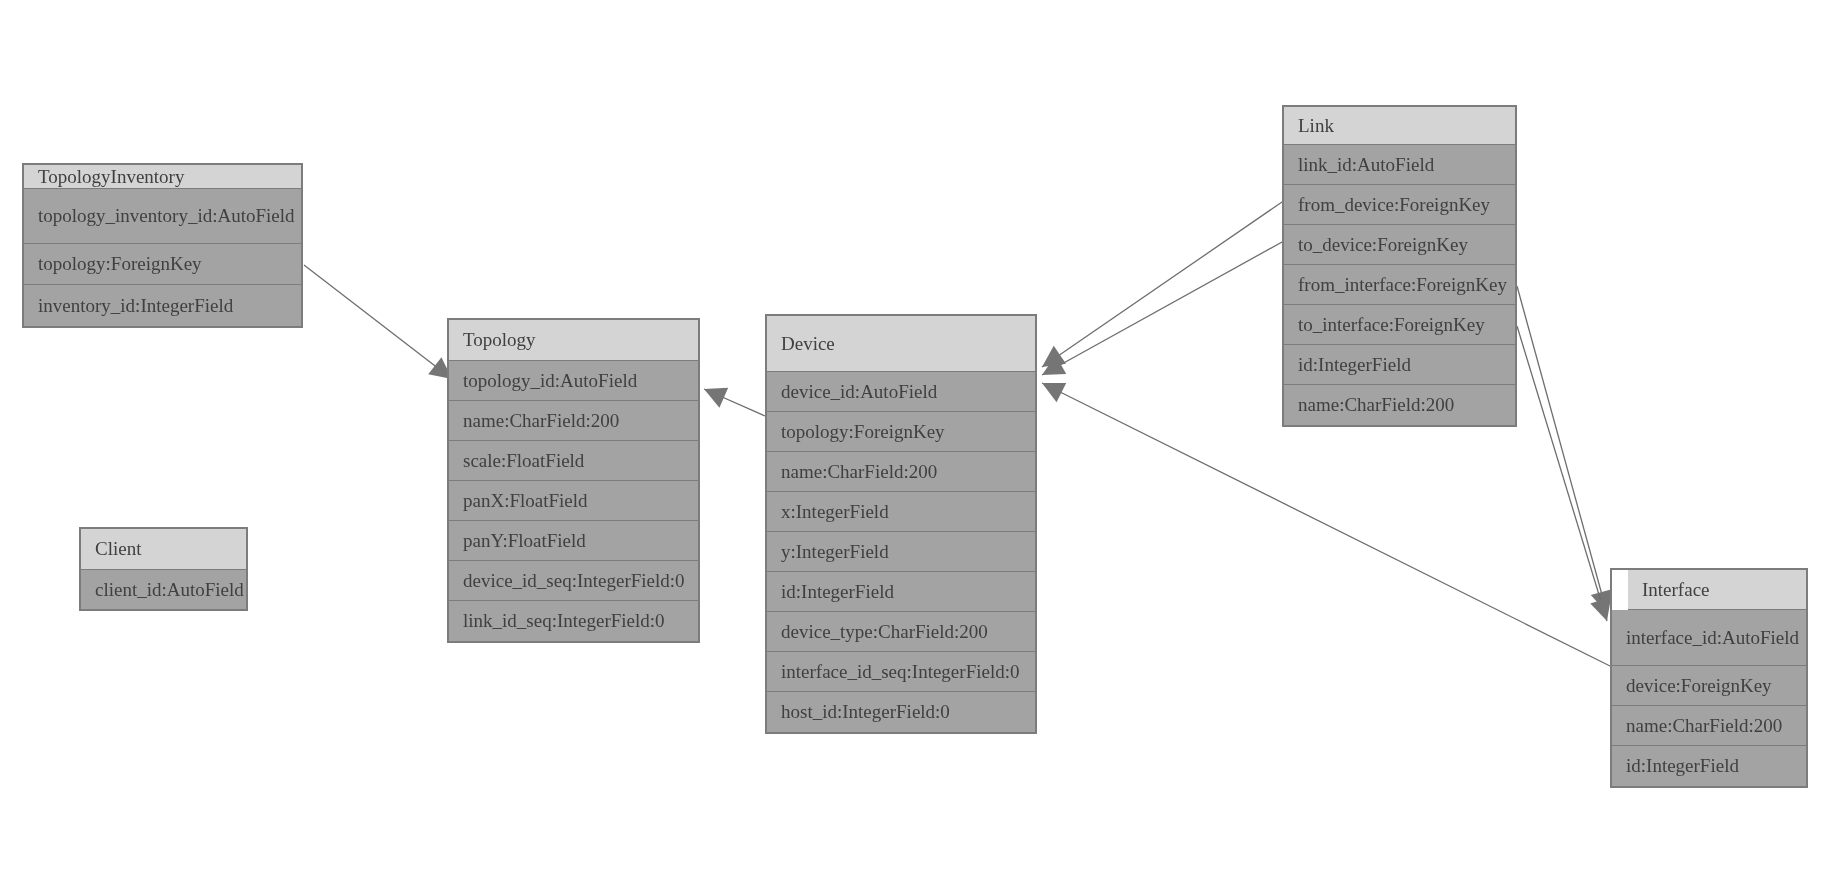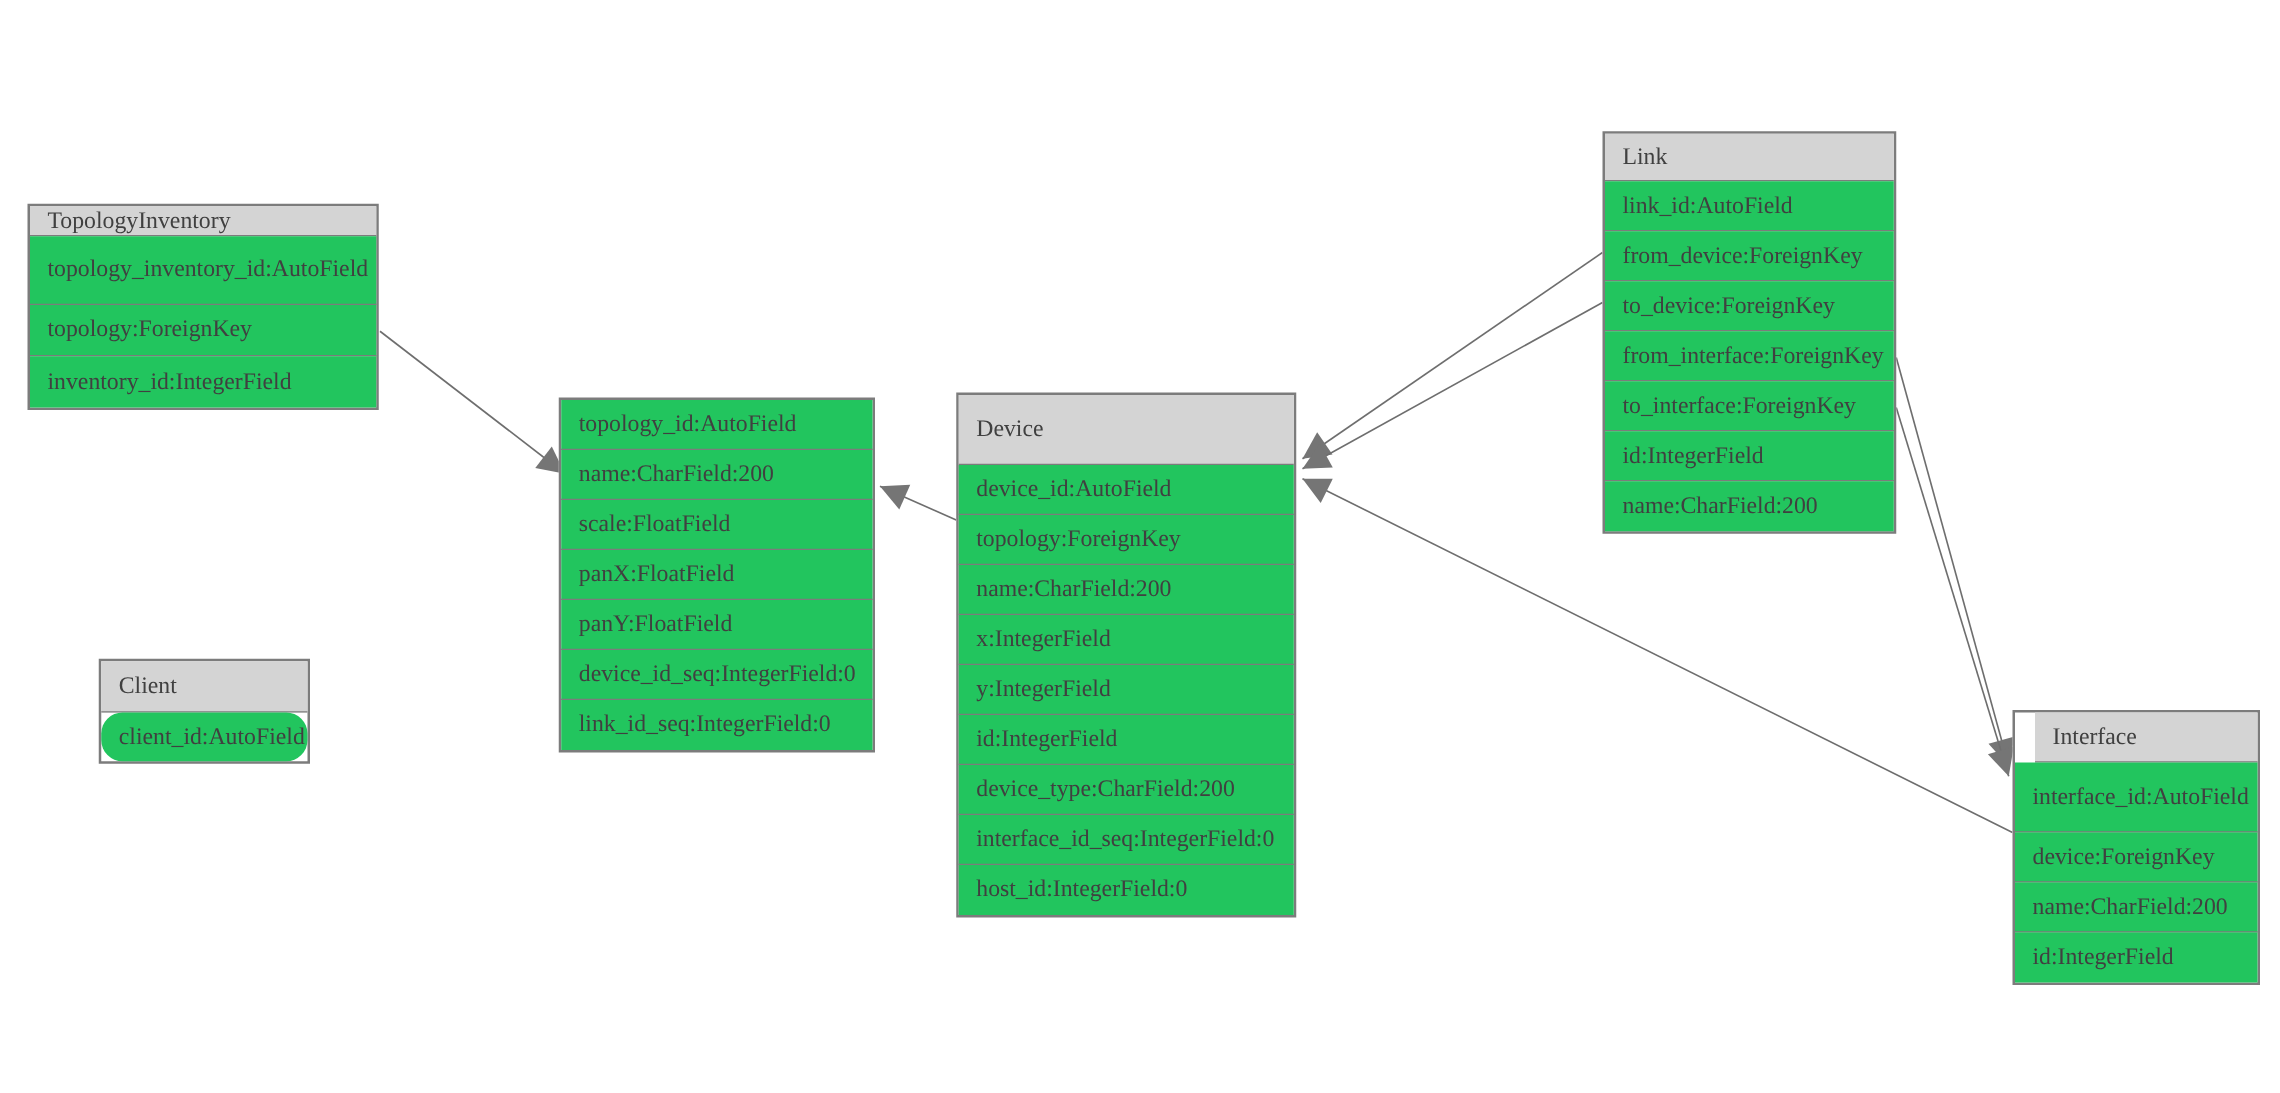--- a/index.html
+++ b/index.html
@@ -43,21 +43,21 @@
     font-family: Liberation Serif, serif;
   }
   .entity-row {
     box-sizing: border-box;
     display: flex;
     align-items: center;
     padding-left: 14px;
     border-bottom: 1px solid #7c7c7c;
     overflow: hidden;
     white-space: nowrap;
-    background: #22c55e;
+    background: #a3a3a3;
   }
   .entity-row:last-child {
     border-bottom: none;
   }
 </style>
 </head>
 <body>
 
 <div id="canvas">
   <svg id="edges" width="1824" height="874" viewBox="0 0 1824 874" xmlns="http://www.w3.org/2000/svg">
@@ -78,31 +78,32 @@
   </svg>
 
   <div id="entities">
       <div class="entity" style="left: 22px; top: 163px; width: 281px;">
         <div class="entity-header" style="height: 24px;">TopologyInventory</div>
         <div class="entity-row" style="height: 55px;">topology_inventory_id:AutoField</div>
         <div class="entity-row" style="height: 41px;">topology:ForeignKey</div>
         <div class="entity-row" style="height: 41px;">inventory_id:IntegerField</div>
       </div>
       <div class="entity" style="left: 447px; top: 318px; width: 253px;">
+        <div class="entity-header" style="height: 41px;">Topology</div>
         <div class="entity-row" style="height: 40px;">topology_id:AutoField</div>
         <div class="entity-row" style="height: 40px;">name:CharField:200</div>
         <div class="entity-row" style="height: 40px;">scale:FloatField</div>
         <div class="entity-row" style="height: 40px;">panX:FloatField</div>
         <div class="entity-row" style="height: 40px;">panY:FloatField</div>
         <div class="entity-row" style="height: 40px;">device_id_seq:IntegerField:0</div>
         <div class="entity-row" style="height: 40px;">link_id_seq:IntegerField:0</div>
       </div>
       <div class="entity" style="left: 79px; top: 527px; width: 169px;">
         <div class="entity-header" style="height: 41px;">Client</div>
-        <div class="entity-row" style="height: 39px; border-radius: 17px;">client_id:AutoField</div>
+        <div class="entity-row" style="height: 39px;">client_id:AutoField</div>
       </div>
       <div class="entity" style="left: 765px; top: 314px; width: 272px;">
         <div class="entity-header" style="height: 56px;">Device</div>
         <div class="entity-row" style="height: 40px;">device_id:AutoField</div>
         <div class="entity-row" style="height: 40px;">topology:ForeignKey</div>
         <div class="entity-row" style="height: 40px;">name:CharField:200</div>
         <div class="entity-row" style="height: 40px;">x:IntegerField</div>
         <div class="entity-row" style="height: 40px;">y:IntegerField</div>
         <div class="entity-row" style="height: 40px;">id:IntegerField</div>
         <div class="entity-row" style="height: 40px;">device_type:CharField:200</div>

